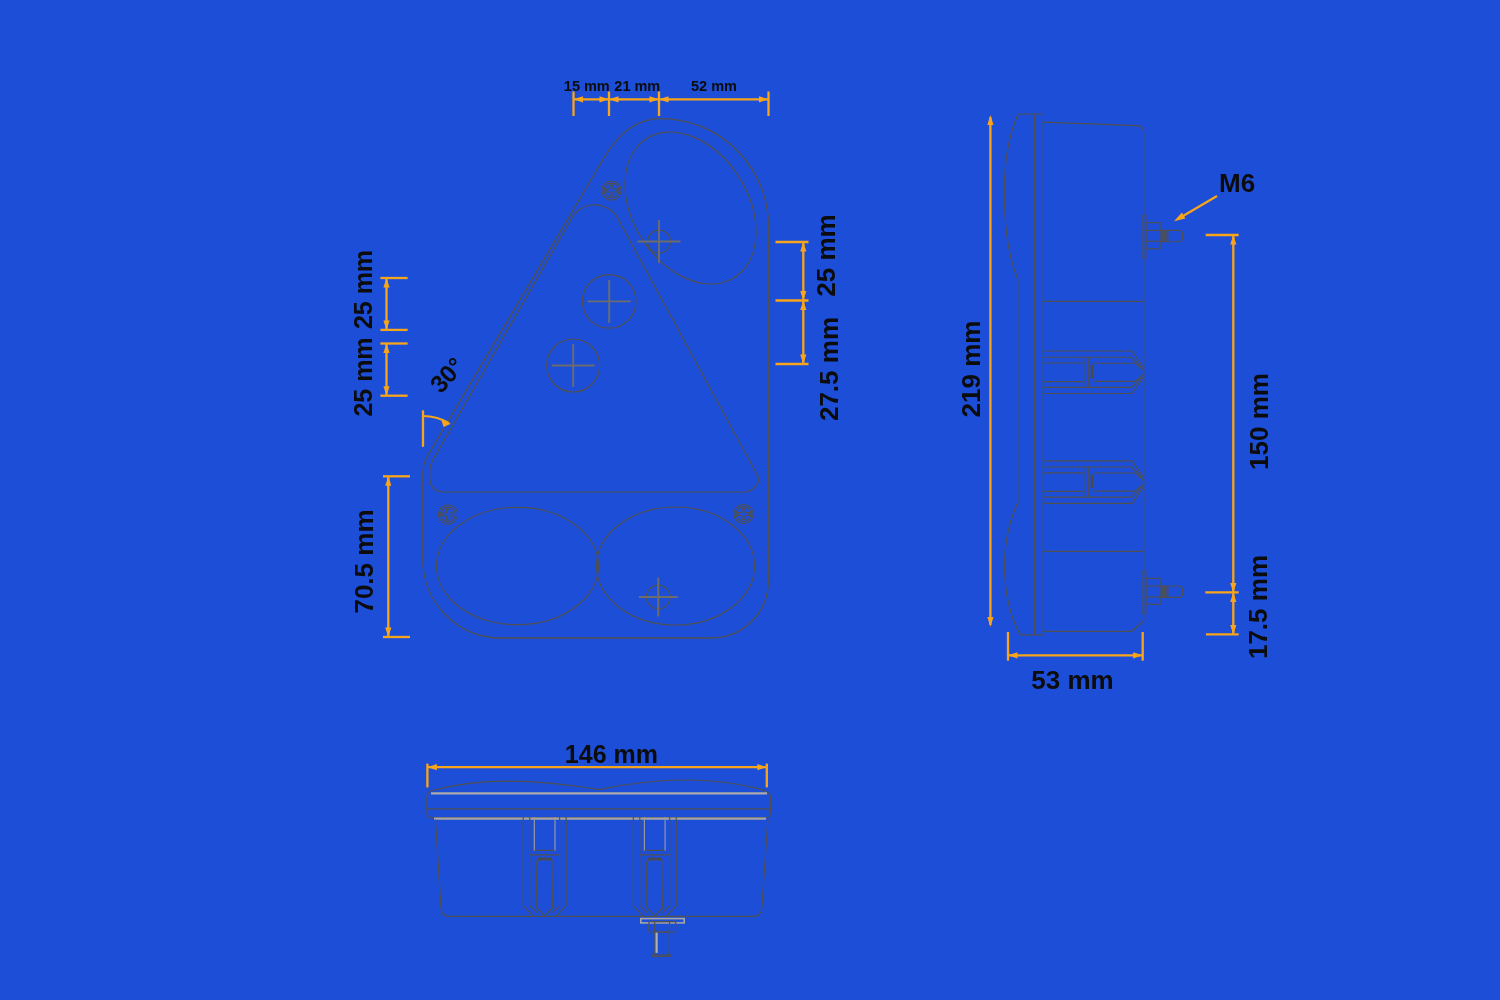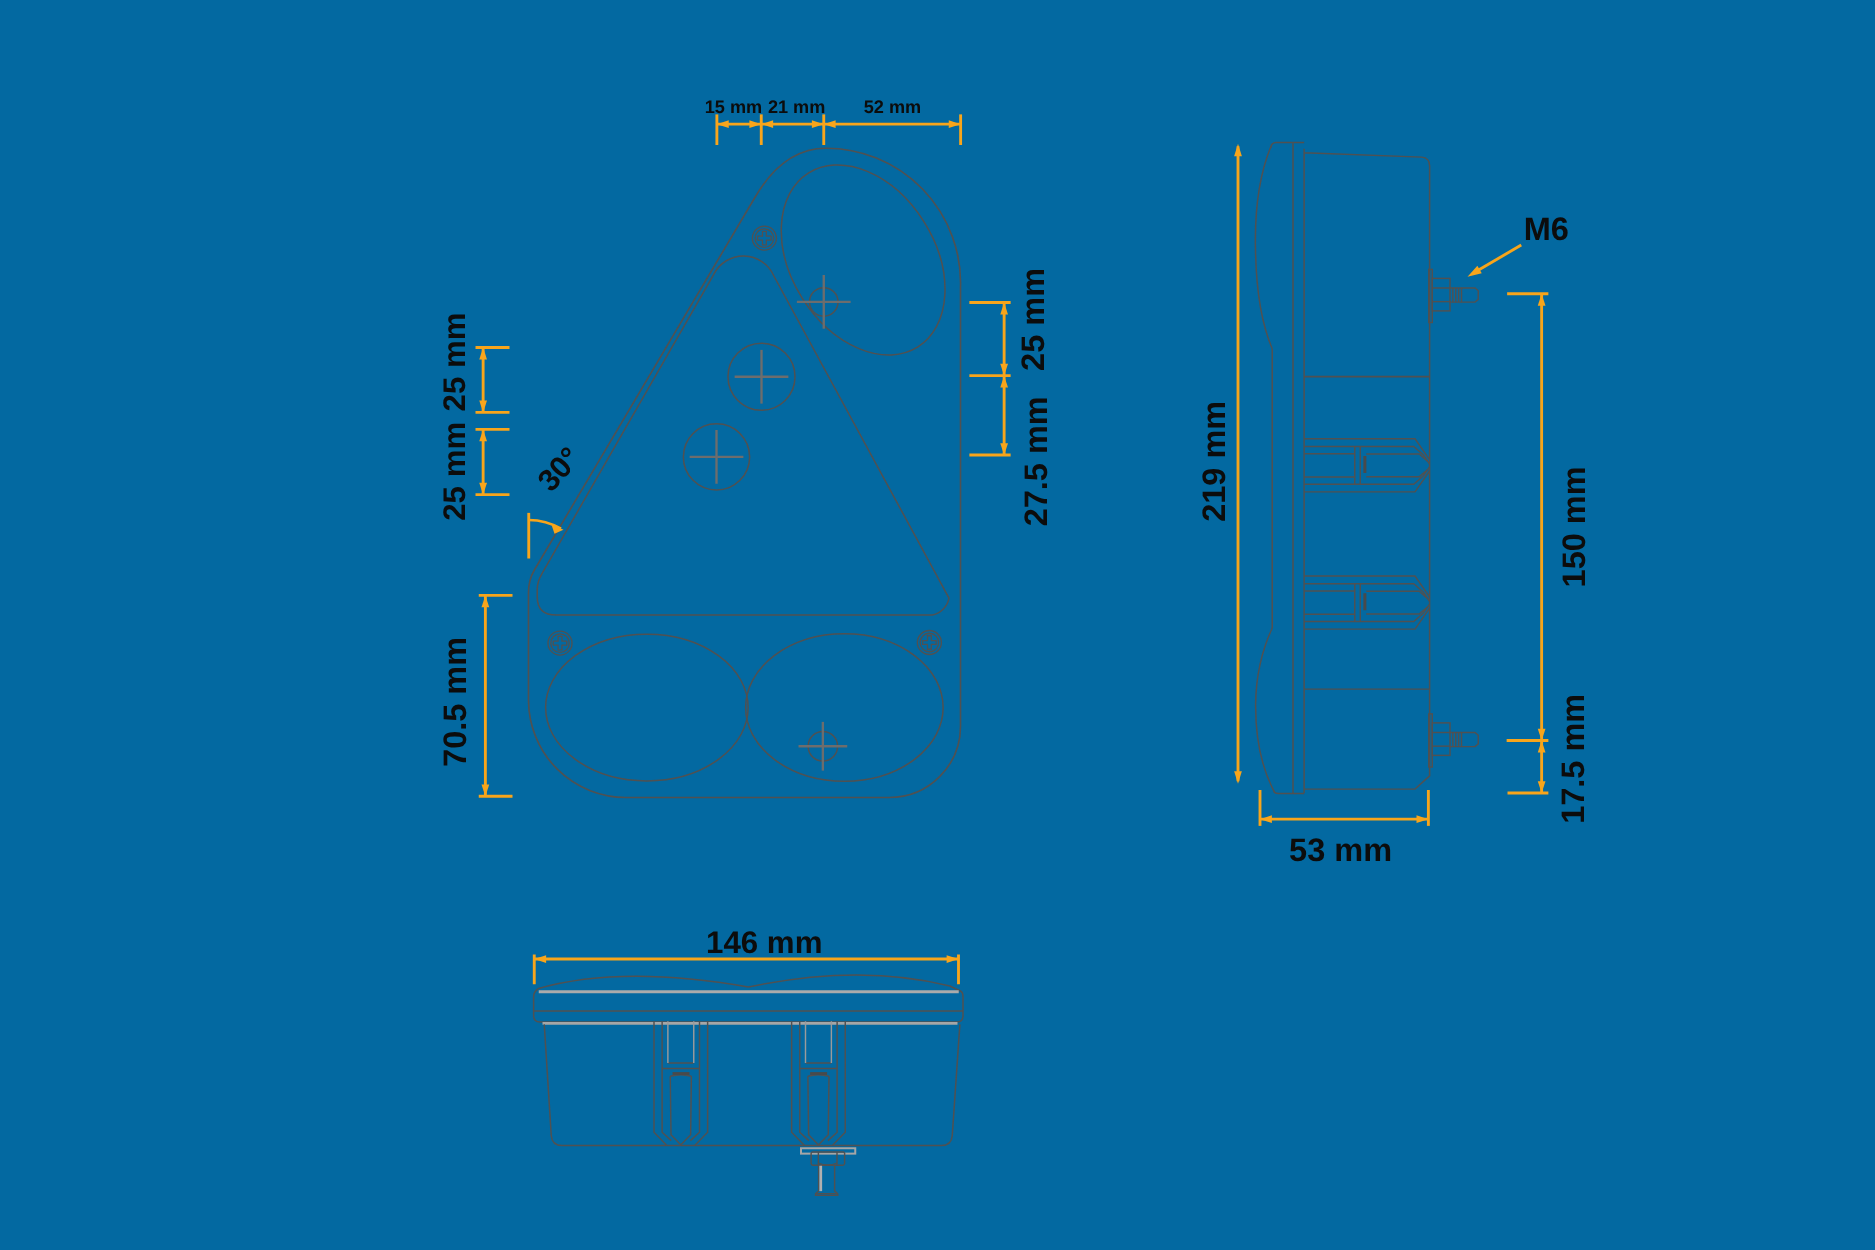--- a/index.html
+++ b/index.html
@@ -1,16 +1,16 @@
 <!DOCTYPE html>
 <html><head>
 <meta charset="utf-8">
 <style>
   html,body{margin:0;padding:0;background:#ffffff;}
-  .page{width:1500px;height:1000px;position:relative;overflow:hidden;background:#0369a1;}
+  .page{width:1500px;height:1000px;position:relative;overflow:hidden;background:#1d4ed8;}
   svg{position:absolute;top:0;left:0;}
   text{font-family:"Liberation Sans",sans-serif;font-weight:bold;fill:#0c0c0c;}
 </style>
 </head>
 <body>
 <div class="page">
 <svg width="1500" height="1000" viewBox="0 0 1500 1000">
 <defs>
 
   <g id="screw" fill="none" stroke="#515151" stroke-width="1.05">

